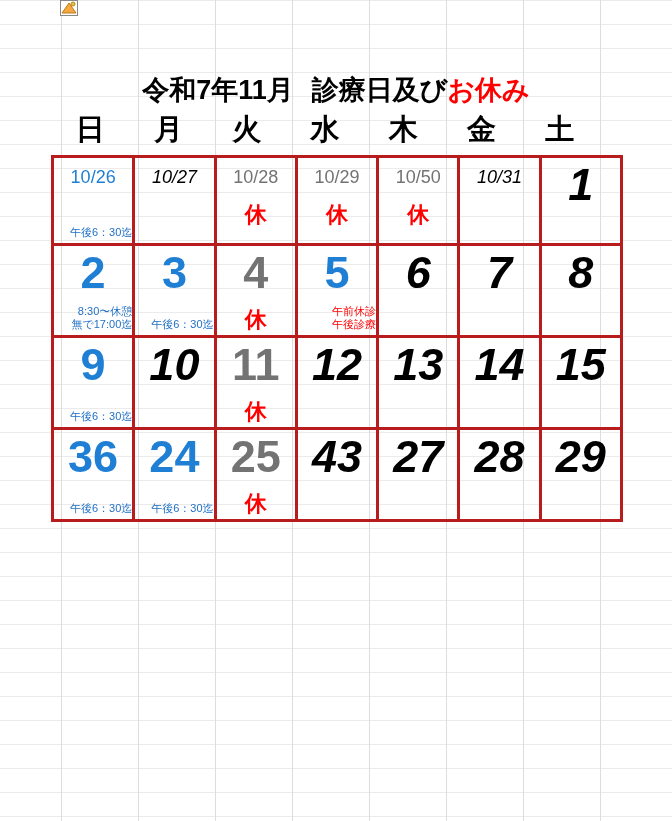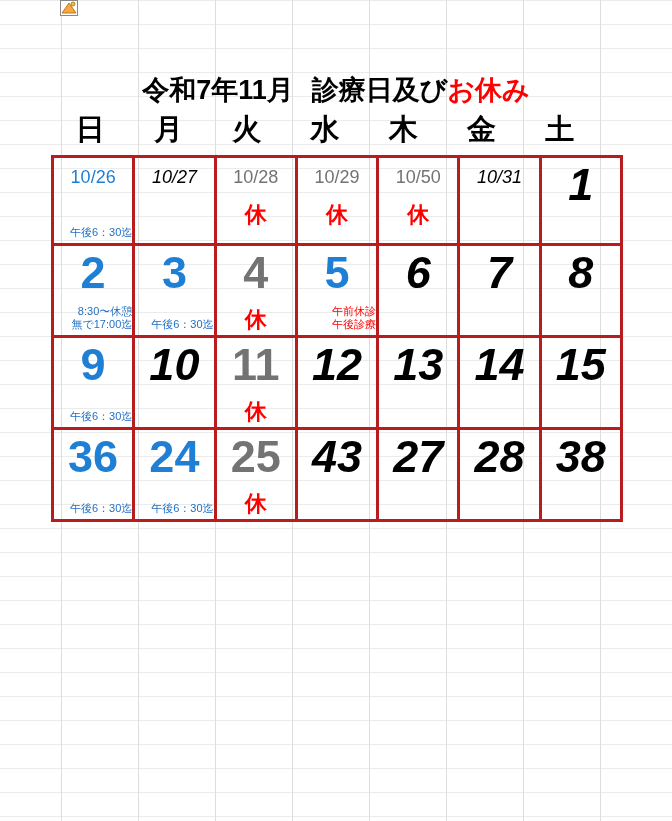--- a/index.html
+++ b/index.html
@@ -278,19 +278,19 @@
           <td>
             <span class="daynum big c-black">43</span>
           </td>
           <td>
             <span class="daynum big c-black">27</span>
           </td>
           <td>
             <span class="daynum big c-black">28</span>
           </td>
           <td>
-            <span class="daynum big c-black">38</span>
+            <span class="daynum big c-black">29</span>
           </td>
         </tr>
       </tbody>
   </table>
 
 </div>
 
 </body></html>

